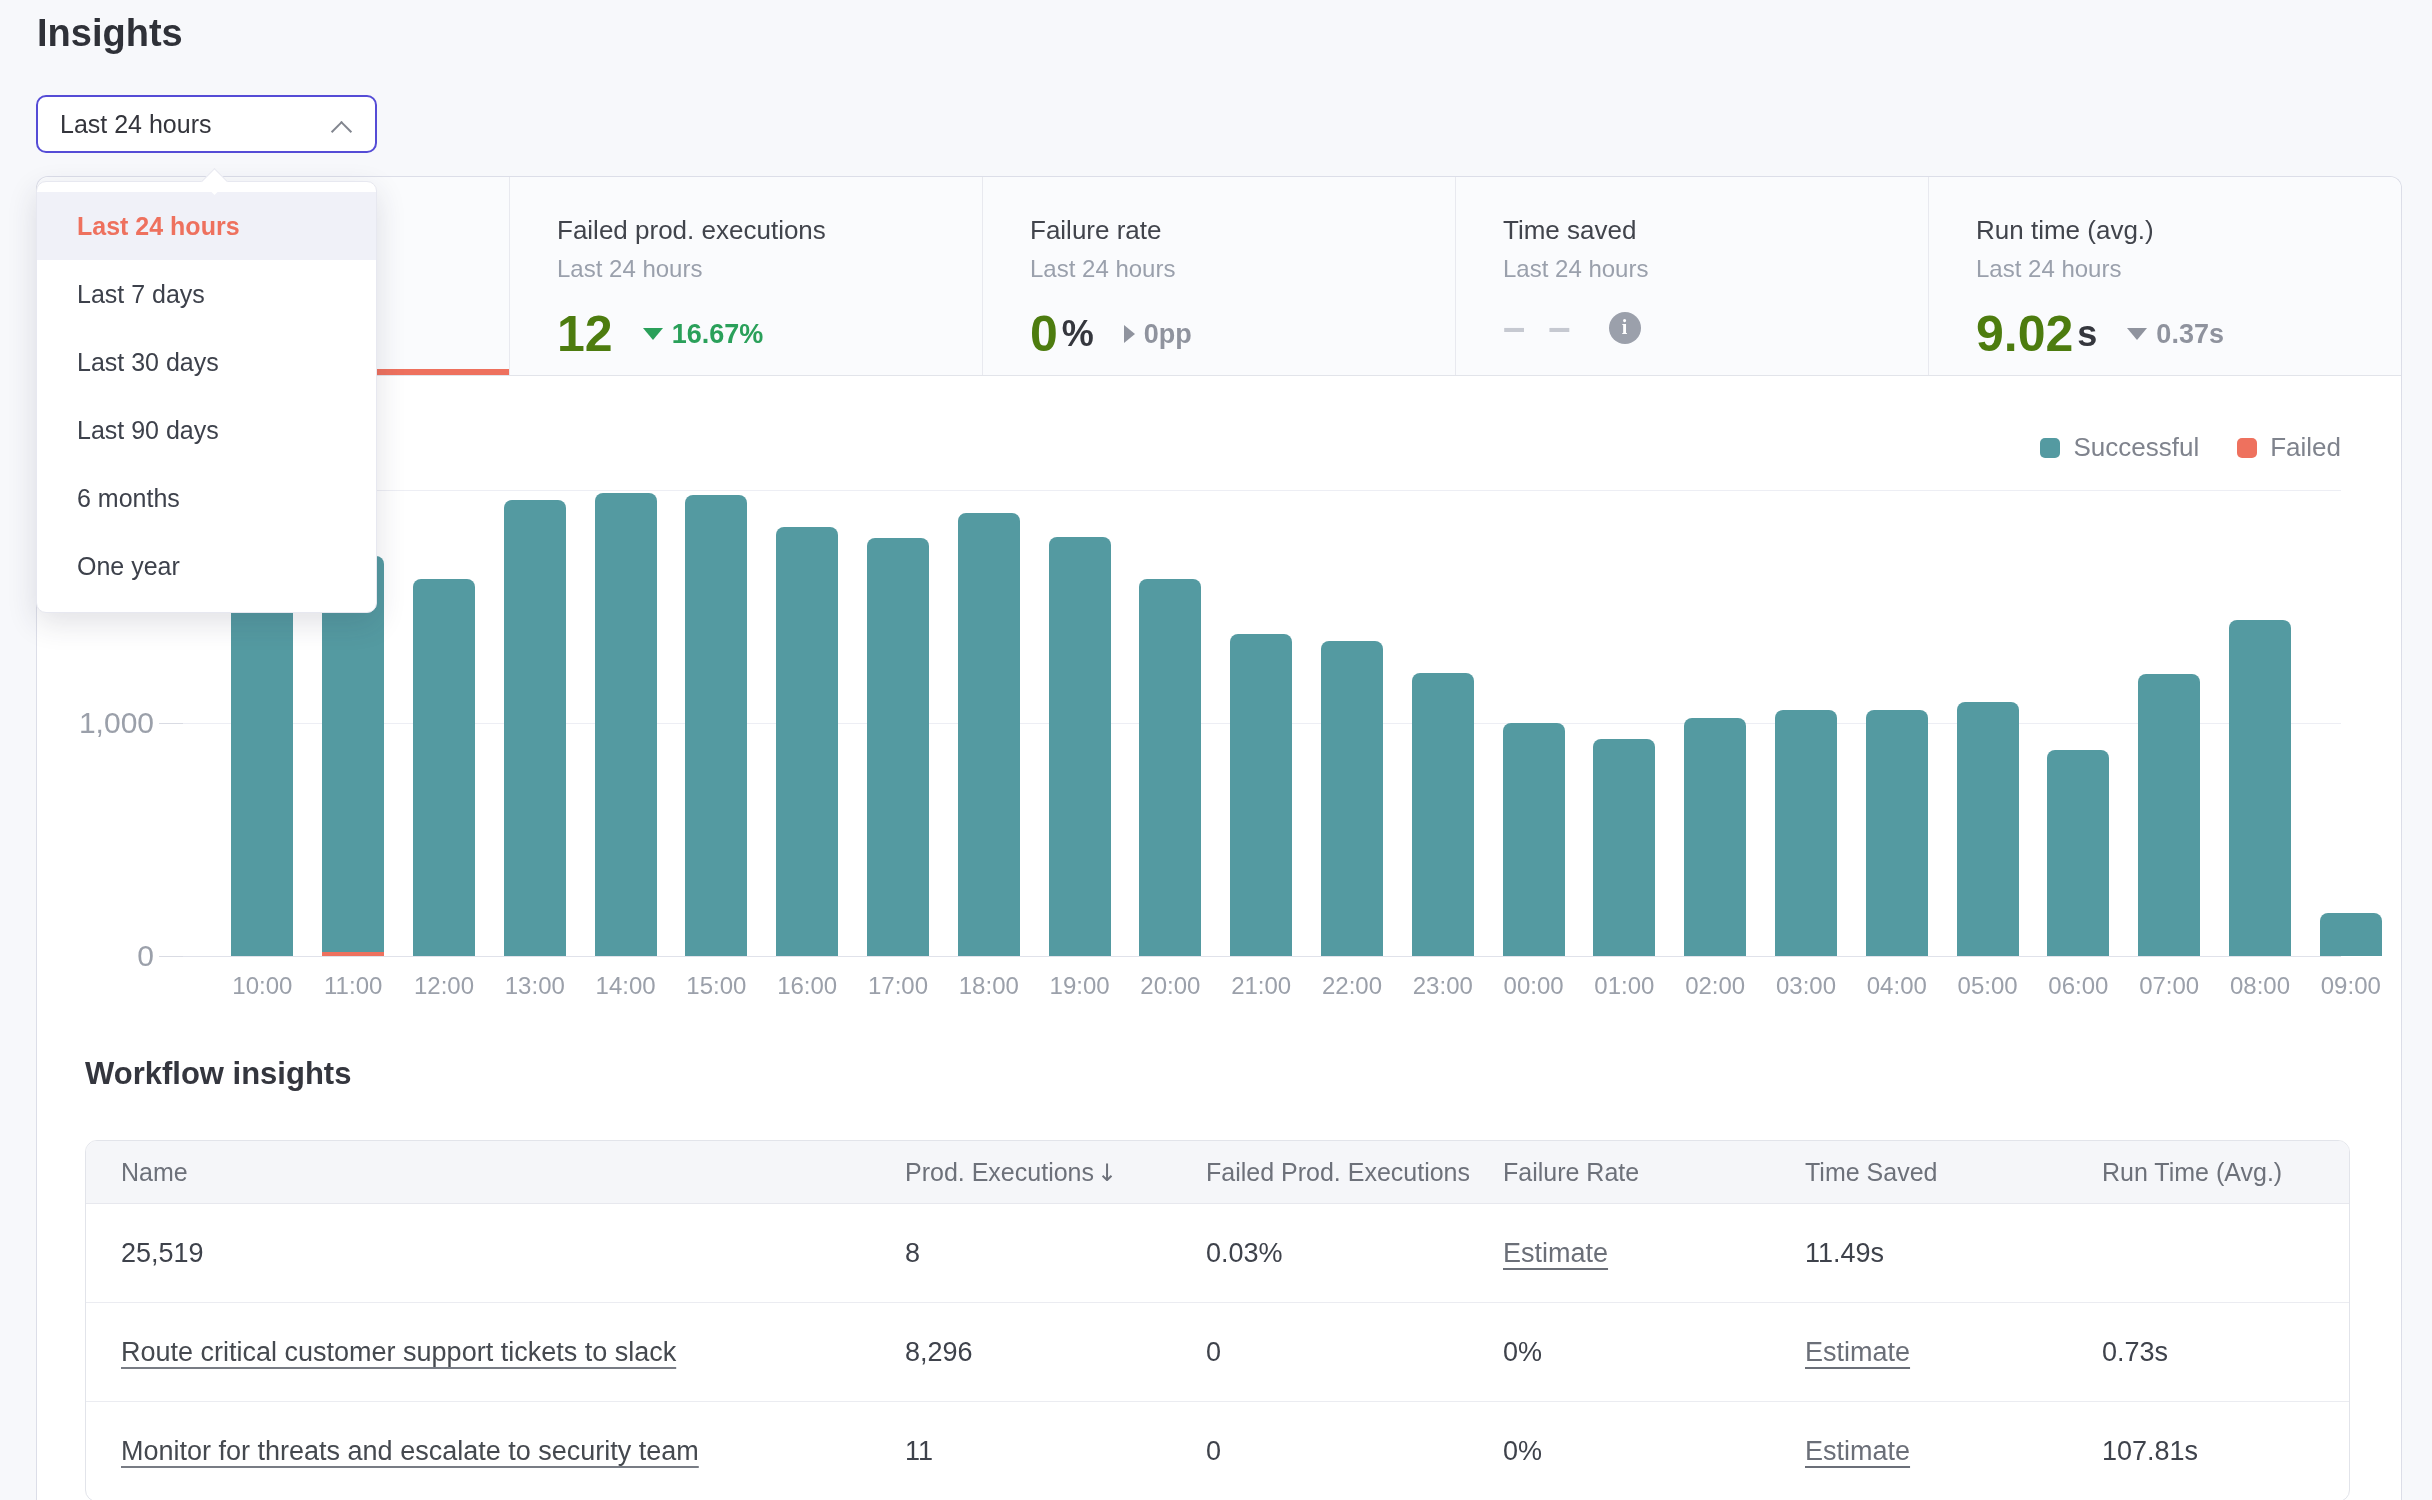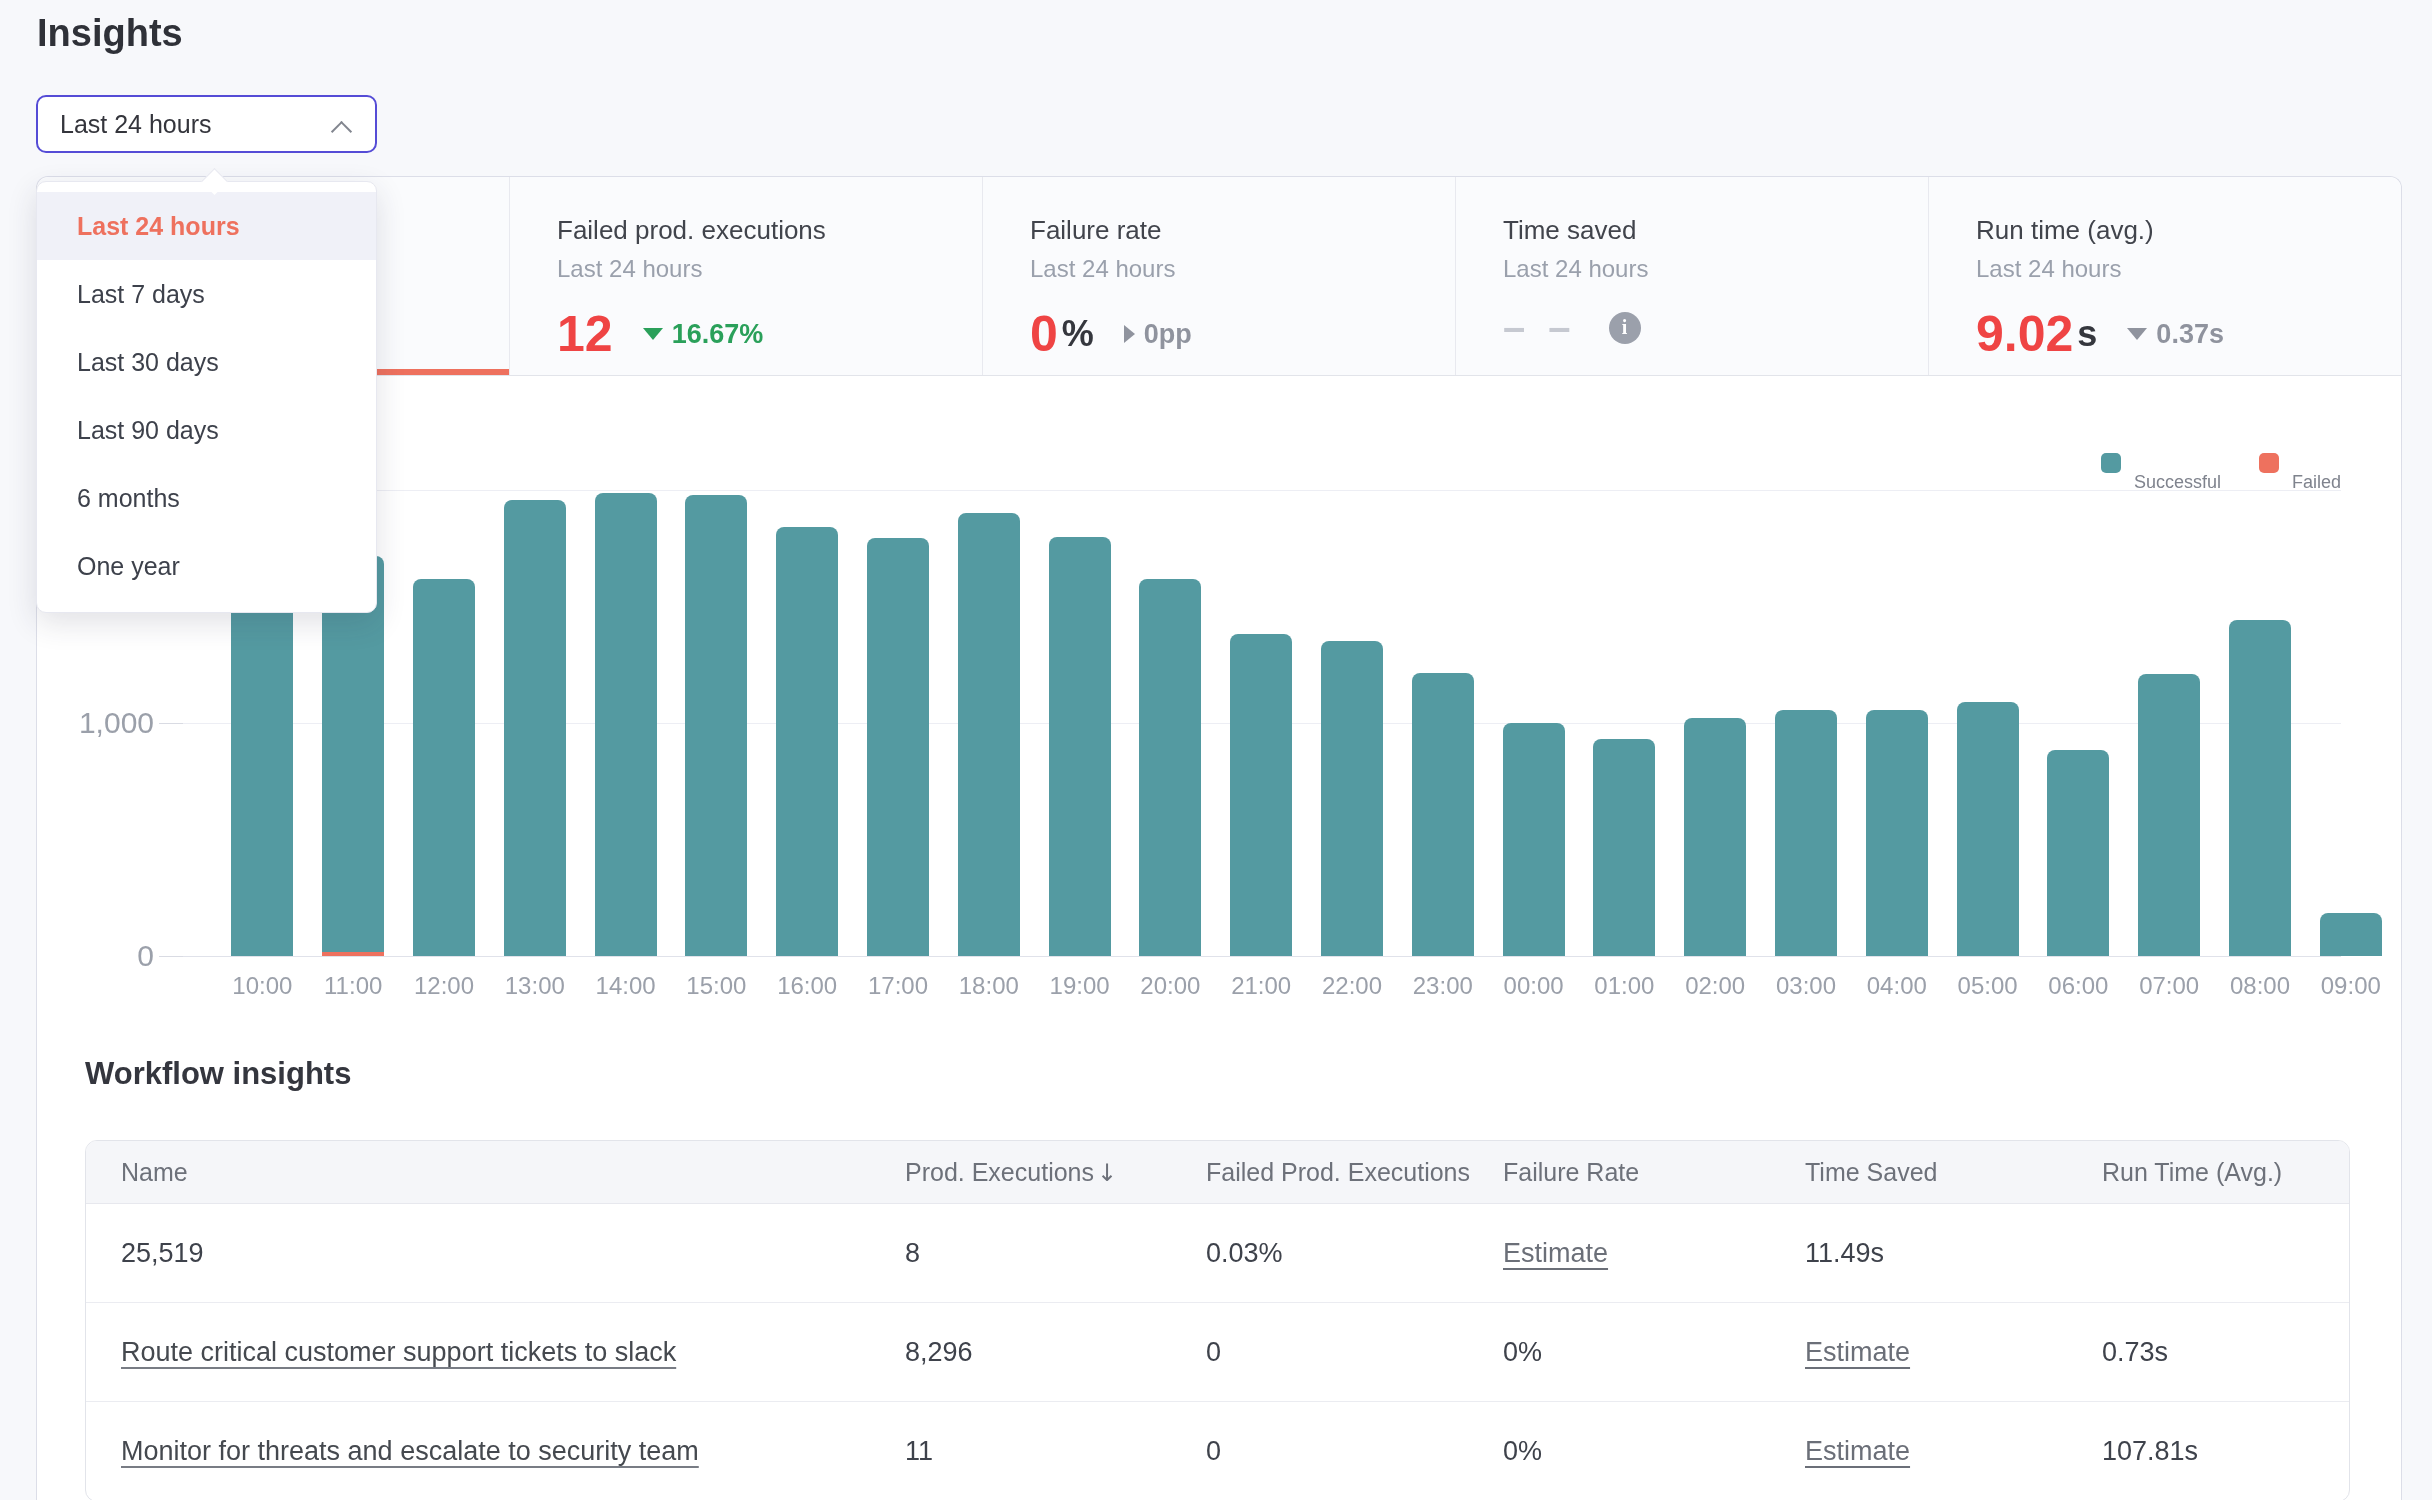--- a/index.html
+++ b/index.html
@@ -43,41 +43,41 @@
   .cards-row{
     display:flex;height:198px;background:#fafbfd;border-bottom:1px solid #e2e4ea;
     border-radius:12px 12px 0 0;
   }
   .sum-card{flex:1;position:relative;border-right:1px solid #e8e9ef;padding:38px 0 0 47px;box-sizing:border-box;cursor:pointer;}
   .sum-card:last-child{border-right:none;}
   .sum-card .underline{position:absolute;left:0;bottom:0;width:100%;height:6px;background:#ee715e;}
   .c-title{font-size:26px;color:#41444c;}
   .c-sub{font-size:24px;color:#9aa0ac;margin-top:9px;}
   .c-valrow{margin-top:22px;display:flex;align-items:center;}
-  .c-val{font-size:50px;font-weight:700;color:#ef4444;}
+  .c-val{font-size:50px;font-weight:700;color:#4d7c0f;}
   .c-unit{font-size:36px;font-weight:700;color:#35373e;margin-left:4px;}
   .c-delta{display:flex;align-items:center;margin-left:30px;font-size:27px;font-weight:700;}
   .c-delta.green{color:#2aa05a;}
   .c-delta.gray{color:#8f939e;}
   .tri{display:inline-block;width:0;height:0;margin-right:9px;}
   .tri-down-green{border-left:10px solid transparent;border-right:10px solid transparent;border-top:12px solid #2aa05a;}
   .tri-down-gray{border-left:10px solid transparent;border-right:10px solid transparent;border-top:12px solid #8f939e;}
   .tri-right-gray{border-top:9px solid transparent;border-bottom:9px solid transparent;border-left:11px solid #8f939e;}
   .dashes{font-size:40px;font-weight:700;color:#c6c9d1;letter-spacing:6px;}
   .info-icon{
     width:32px;height:32px;border-radius:50%;background:#9ba0ab;margin-left:32px;
     color:#fff;font-size:20px;font-weight:700;display:flex;align-items:center;justify-content:center;cursor:pointer;
     font-family:"Liberation Serif","DejaVu Serif",serif;
   }
   
   .chart-layer{position:absolute;left:0;top:198px;right:0;height:680px;}
   .legend{position:absolute;top:57px;right:60px;display:flex;gap:38px;}
   .legend .li{display:flex;align-items:center;gap:13px;cursor:pointer;}
   .legend .sw{width:20px;height:20px;border-radius:5px;}
-  .legend .lt{font-size:18px;color:#7f838d;margin-top:40px;}
+  .legend .lt{font-size:26px;color:#7f838d;}
   .gridline{position:absolute;height:1px;background:#edeef4;}
   .gridline.base{background:#e0e2ea;}
   .ytick{position:absolute;width:24px;height:1px;background:#d9dbe3;}
   .ylab{position:absolute;width:115px;text-align:right;font-size:30px;color:#9ba0aa;transform:translateY(-50%);}
   .bar{position:absolute;border-radius:8px 8px 0 0;}
   .bar-fail{position:absolute;}
   .xlab{position:absolute;width:96px;text-align:center;font-size:24px;color:#9ba0aa;}
   
   .wf-heading{position:absolute;left:85px;top:1056px;font-size:31px;font-weight:700;color:#34363e;}
   .wf-table{

